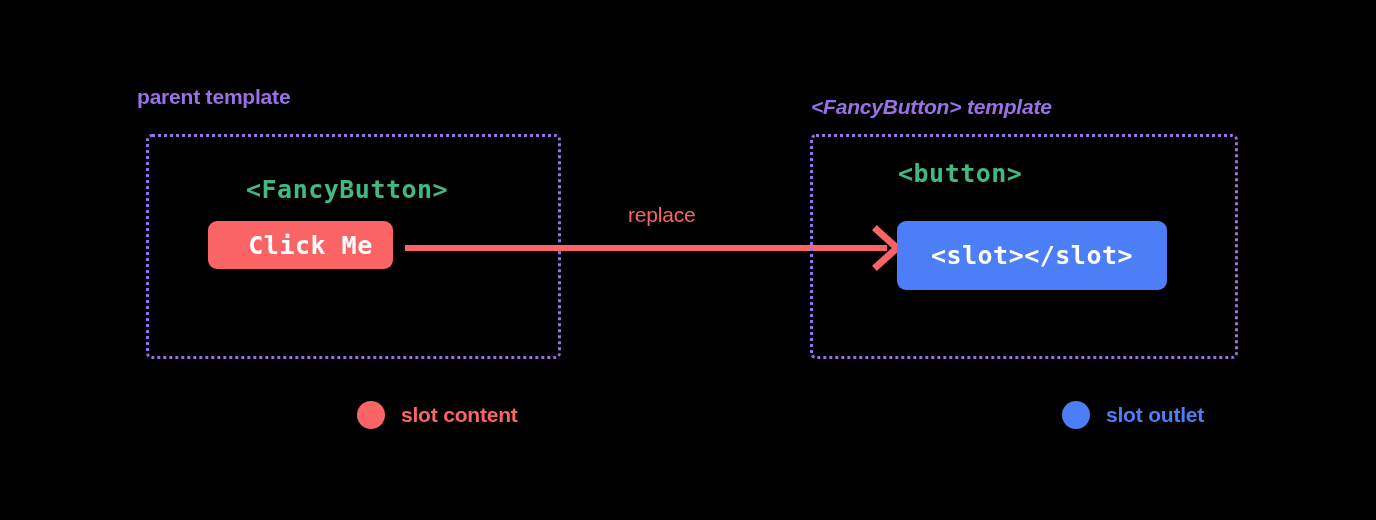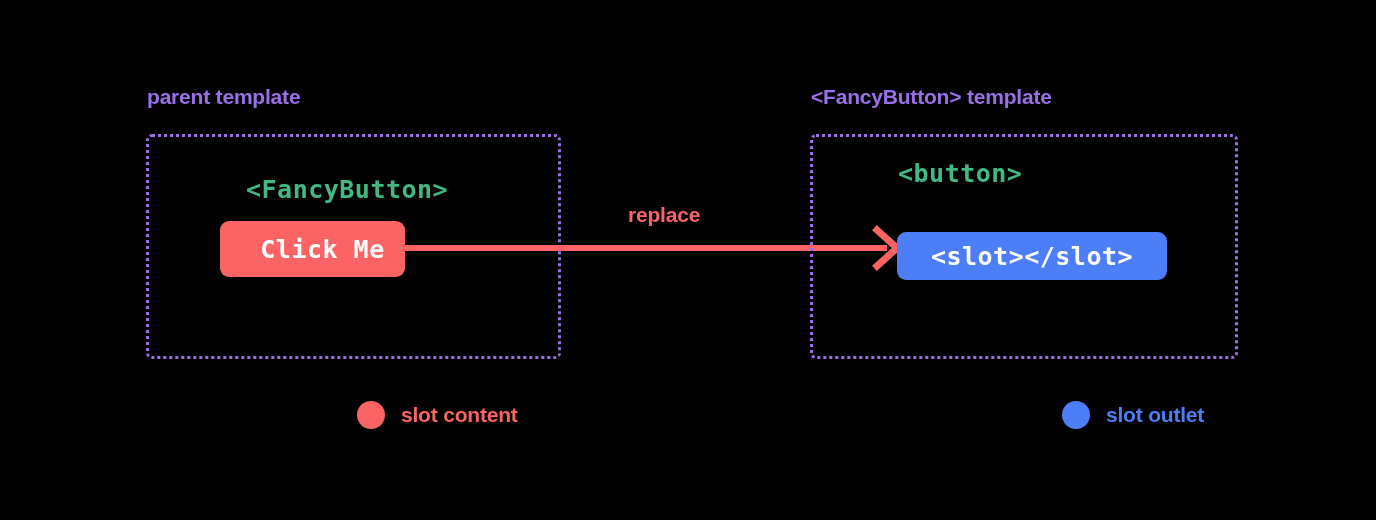--- a/index.html
+++ b/index.html
@@ -74,21 +74,21 @@
     left: 405px;
     top: 225px;
     width: 500px;
     height: 46px;
   }
   .arrow-label {
     position: absolute;
     left: 628px;
     top: 203px;
     font-family: "Liberation Sans", sans-serif;
-    font-weight: bold;
+    font-weight: normal;
     font-size: 21px;
     letter-spacing: -0.2px;
     color: #fb6464;
     white-space: nowrap;
   }
 
   
   .legend-item {
     position: absolute;
     display: flex;
@@ -111,45 +111,45 @@
   .legend-red  .legend-dot  { background: #fb6464; }
   .legend-red  .legend-label{ color: #fb6464; }
   .legend-blue .legend-dot  { background: #4c7ef8; }
   .legend-blue .legend-label{ color: #4c7ef8; }
 </style>
 </head>
 <body>
 
 <div class="canvas">
 
-  <div class="panel-title" style="left:147px; top:85px;">parent template</div>
+  <div class="panel-title" style="left:137px; top:85px;">parent template</div>
 
   <div class="panel-box" style="left:146px; top:134px; width:415px; height:225px;"></div>
 
   <div class="code-line" style="left:203px; top:175px;margin-left:43px;">&lt;FancyButton&gt;</div>
 
-  <div class="chip chip-red" style="left:220px; top:221px; width:185px; height:56px;padding-left:20px;">Click Me</div>
+  <div class="chip chip-red" style="left:208px; top:221px; width:185px; height:48px;padding-left:20px;">Click Me</div>
 
 
   <div class="arrow-label">replace</div>
 
   <div class="arrow-wrap">
     <svg width="500" height="46" viewBox="0 0 500 46">
       <line x1="0" y1="23" x2="482" y2="23" stroke="#fb6464" stroke-width="6"></line>
       <polyline points="472,5 492,23 472,41" fill="none" stroke="#fb6464" stroke-width="7" stroke-linecap="square" stroke-linejoin="miter"></polyline>
     </svg>
   </div>
 
-  <div class="panel-title" style="left:811px; top:85px;">&lt;FancyButton&gt; template</div>
+  <div class="panel-title" style="left:811px; top:95px;font-style:italic;">&lt;FancyButton&gt; template</div>
 
   <div class="panel-box" style="left:810px; top:134px; width:428px; height:225px;"></div>
 
   <div class="code-line" style="left:898px; top:159px;">&lt;button&gt;</div>
 
-  <div class="chip chip-blue" style="left:897px; top:232px; width:270px; height:48px;">&lt;slot&gt;&lt;/slot&gt;</div>
+  <div class="chip chip-blue" style="left:897px; top:221px; width:270px; height:69px;">&lt;slot&gt;&lt;/slot&gt;</div>
 
 
   <div class="legend-item legend-red" style="left:357px; top:401px;">
     <span class="legend-dot"></span>
     <span class="legend-label">slot content</span>
   </div>
 
   <div class="legend-item legend-blue" style="left:1062px; top:401px;">
     <span class="legend-dot"></span>
     <span class="legend-label">slot outlet</span>

